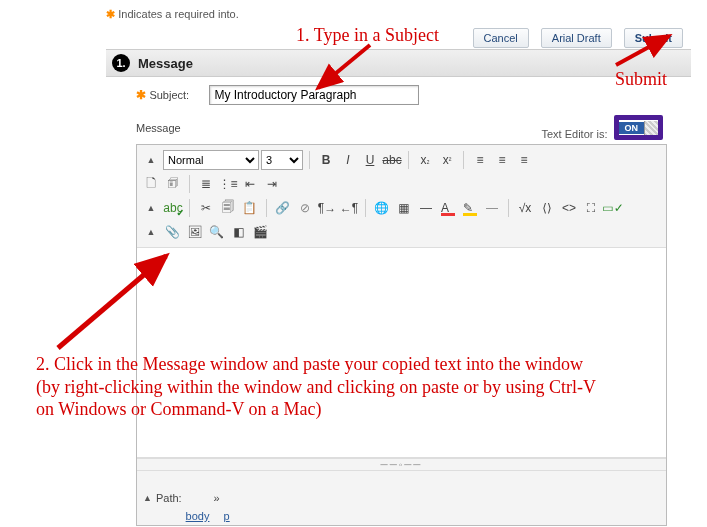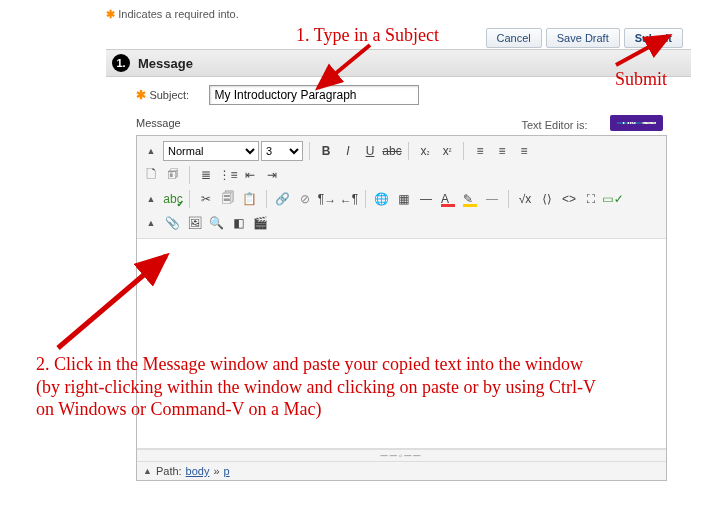--- a/index.html
+++ b/index.html
@@ -8,21 +8,21 @@
     padding: 8px 16px;
     font-family: Arial, Helvetica, sans-serif;
     font-size: 12px;
     color: #333;
     background: #fff;
     width: 707px;
     position: relative;
   }
   .req-note { font-size: 11px; color: #555; margin-bottom: 6px; }
   .star { color: #ff8c00; font-weight: bold; }
-  .action-buttons { position: absolute; top: 28px; right: 24px; display: flex; gap: 4px; justify-content: center; }
+  .action-buttons { position: absolute; top: 28px; right: 24px; display: flex; gap: 12px; justify-content: center; }
   .btn {
     border: 1px solid #c0c8d0;
     background: linear-gradient(#fbfcfd,#e9edf1);
     padding: 3px 10px;
     font-size: 11px;
     color: #24497a;
     cursor: pointer;
     border-radius: 2px;
   }
   .btn-submit { font-weight: bold; }
@@ -58,22 +58,22 @@
     justify-content: space-between;
     align-items: center;
     font-size: 11px;
     color: #444;
     padding-right: 28px;
     margin-bottom: 4px;
   }
   .texteditor-toggle { display: flex; align-items: flex-end; gap: 6px; color: #555; }
   .toggle {
     display: inline-flex; align-items: center;
-    border: 7px solid #4c1d95; border-radius: 2px;
-    overflow: hidden; height: 16px; margin-left: 16px;
+    border: 5px solid #4c1d95; border-radius: 2px;
+    overflow: hidden; height: 25px;
   }
   .toggle .on {
     background: #2b5ea6; color: #fff; font-size: 9px;
     padding: 1px 6px; font-weight: bold;
   }
   .toggle .handle {
     width: 14px; height: 14px;
     background: repeating-linear-gradient(45deg,#ccc,#ccc 2px,#eee 2px,#eee 4px);
     border-left: 1px solid #999;
   }
@@ -118,21 +118,21 @@
     border-bottom: 1px solid #ddd;
   }
   .resize-handle { text-align:center; color:#888; font-size:10px; letter-spacing:2px; background:#f4f4f4; border-top:1px solid #ddd; border-bottom:1px solid #ddd; }
   .path-bar {
     background: #f4f4f4;
     padding: 3px 6px;
     font-size: 11px;
     color: #444;
     display: flex; align-items: center; gap: 4px;
   }
-  .path-bar a { color: #2a5a9a; text-decoration: underline; }
+  .path-bar a { color: #2a5a9a; text-decoration: underline; margin-top: 36px; }
 
   
   .ann {
     position: absolute;
     color: #d40000;
     font-family: "Times New Roman", Times, serif;
     font-size: 18px;
     pointer-events: none;
     line-height: 1.25;
   }
@@ -144,21 +144,21 @@
 </head>
 <body>
 
 <div class="req-note" style="margin-left:90px;">
   <span class="star">✱</span>
   <span>Indicates a required into.</span>
 </div>
 
 <div class="action-buttons">
   <button class="btn">Cancel</button>
-  <button class="btn">Save Draft</button>
+  <button class="btn">Arial Draft</button>
   <button class="btn btn-submit">Submit</button>
 </div>
 
 <div class="header-bar">
   <div class="step-circle">1.</div>
   <h2>Message</h2>
 </div>
 
 <div class="field-row">
   <span class="star">✱</span>&nbsp;

